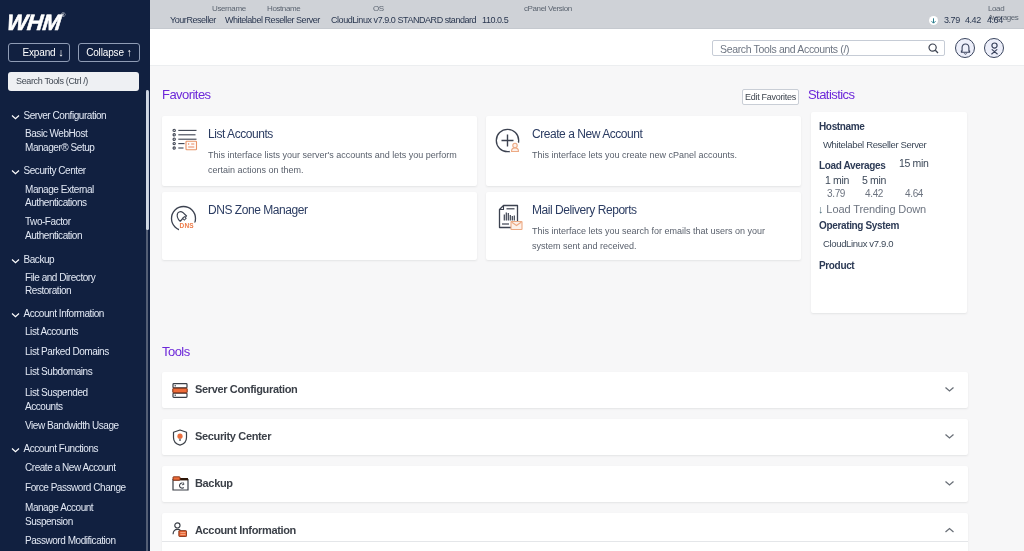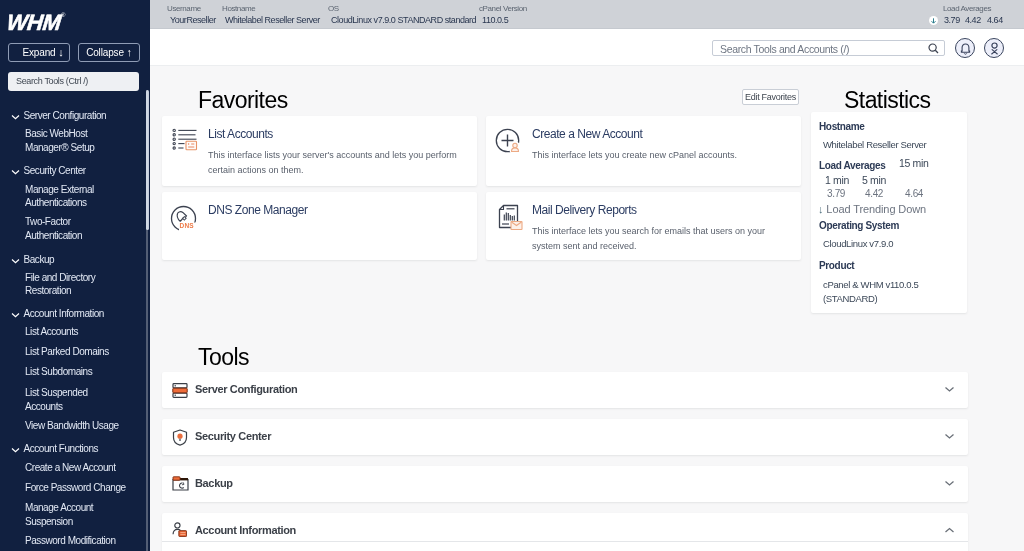--- a/index.html
+++ b/index.html
@@ -17,31 +17,31 @@
 #sb-search { left:8px; top:72px; width:131px; height:19px; background:#eef0f3; border-radius:3px;
   color:#3e4651; font-size:9px; letter-spacing:-0.35px; line-height:19px; padding-left:8px; }
 .sec { left:23.5px; font-size:10px; letter-spacing:-0.45px; color:#e2e8f4; white-space:nowrap; line-height:14px; }
 .sub { left:25px; font-size:10px; letter-spacing:-0.45px; color:#e2e8f4; line-height:13.5px; white-space:nowrap; }
 .chev { left:11px; width:9px; height:9px; }
 #sb-track { left:146px; top:90px; width:2px; height:461px; background:rgba(255,255,255,0.28); }
 #sb-thumb { left:145.5px; top:90px; width:3px; height:140px; background:rgba(230,237,248,0.85); border-radius:2px; }
 
 
 #topbar { left:150px; top:0; width:874px; height:29px; background:#cfd2d7; border-bottom:1px solid #c5c9cf; }
-.tb-label { top:4px; font-size:8px; letter-spacing:-0.4px; color:#5c6571; }
+.tb-label { top:4px; font-size:8px; letter-spacing:-0.4px; color:#5c6571;margin-left:45px; }
 .tb-value { top:15px; font-size:9px; letter-spacing:-0.45px; color:#2a3750; white-space:nowrap; }
 
 
 #header { left:150px; top:29px; width:874px; height:37px; background:#fff; border-bottom:1px solid #eceef0; }
 #search { left:712px; top:40px; width:233px; height:16px; border:1px solid #c6ccd6; border-radius:2px; background:#fff; }
 #search span { position:absolute; left:7px; top:1.5px; font-size:10.5px; letter-spacing:-0.35px; color:#6e7683; line-height:13px; }
 .hicon { top:38px; width:20px; height:20px; border:1px solid #3a455e; border-radius:50%; background:#edeffa; }
 
 
-.h1 { font-size:23px; letter-spacing:-0.55px; color:#000000;margin-left:36px; }
+.h1 { font-size:13px; letter-spacing:-0.55px; color:#6d28d9; }
 .card { background:#fff; border-radius:2px; box-shadow:0 1px 2px rgba(60,64,70,0.10); }
 .fav-title { font-size:12px; letter-spacing:-0.45px; color:#2b3c62; white-space:nowrap; line-height:14px; }
 .fav-desc { font-size:9px; letter-spacing:0px; color:#585f6b; line-height:15px; white-space:nowrap; }
 #editfav { left:742px; top:89px; width:57px; height:16px; background:#fff; border:1px solid #c9ced6;
   border-radius:2px; font-size:9px; letter-spacing:-0.3px; color:#3f4650; text-align:center; line-height:14px; white-space:nowrap; }
 
 
 #stats { left:811px; top:112px; width:156px; height:201px; }
 .st-label { left:8px; font-size:10px; letter-spacing:-0.35px; font-weight:bold; color:#2c3a55; white-space:nowrap; }
 .st-val { left:12px; font-size:9.5px; letter-spacing:-0.35px; color:#3c4858; white-space:nowrap; }
@@ -206,21 +206,20 @@
   <div class="abs st-val" style="left:14px;top:62px;font-size:10.5px">1 min</div>
     <div class="abs st-val" style="left:51px;top:62px;font-size:10.5px">5 min</div>
     <div class="abs st-val" style="left:88px;top:45px;font-size:10.5px">15 min</div>
   <div class="abs st-val st-gray" style="left:16px;top:76px;font-size:10px">3.79</div>
     <div class="abs st-val st-gray" style="left:54px;top:76px;font-size:10px">4.42</div>
     <div class="abs st-val st-gray" style="left:94px;top:76px;font-size:10px">4.64</div>
   <div class="abs st-val st-gray" style="left:7px;top:91px;font-size:11px;letter-spacing:-0.1px"><span style="color:#50707f">↓</span> Load Trending Down</div>
   <div class="abs st-label" style="top:108px">Operating System</div>
   <div class="abs st-val" style="top:126px">CloudLinux v7.9.0</div>
   <div class="abs st-label" style="top:148px">Product</div>
-  <div class="abs st-val" style="top:166px;line-height:13.5px">cPanel &amp; WHM v110.0.5<br>(STANDARD)</div>
 </div>
 
 <div class="abs h1" style="left:162px;top:343.5px;">Tools</div>
 <div class="abs trow" style="top:371.5px">
   <svg class="t-icon" style="top:11.5px" width="16" height="15" viewBox="0 0 16 15">
     <rect x="1" y="0.7" width="14" height="4.2" rx="0.8" stroke="#3a3f47" fill="#fff" stroke-width="1.2"></rect>
     <rect x="1" y="10.1" width="14" height="4.2" rx="0.8" stroke="#3a3f47" fill="#fff" stroke-width="1.2"></rect>
     <rect x="0.8" y="5.2" width="14.4" height="4.6" rx="0.8" fill="#ee6c39" stroke="#7c2d12" stroke-width="1"></rect>
     <path d="M3.2 2 V3.6 M3.2 11.4 V13" stroke="#3a3f47" stroke-width="1.1"></path>
   </svg>

